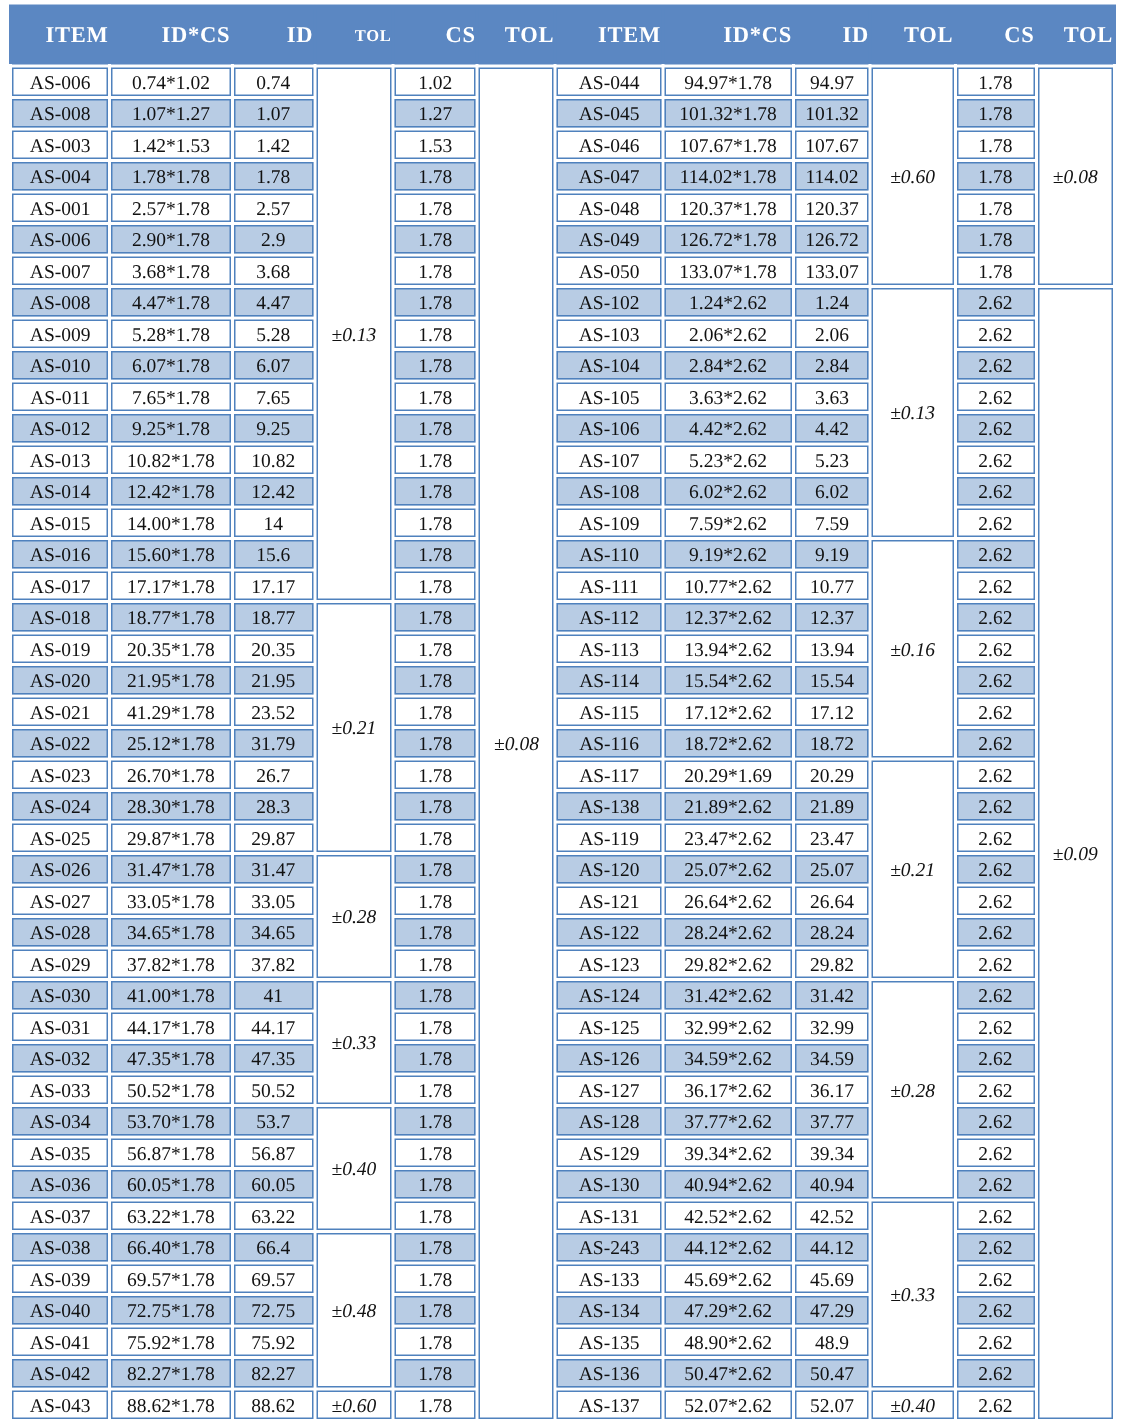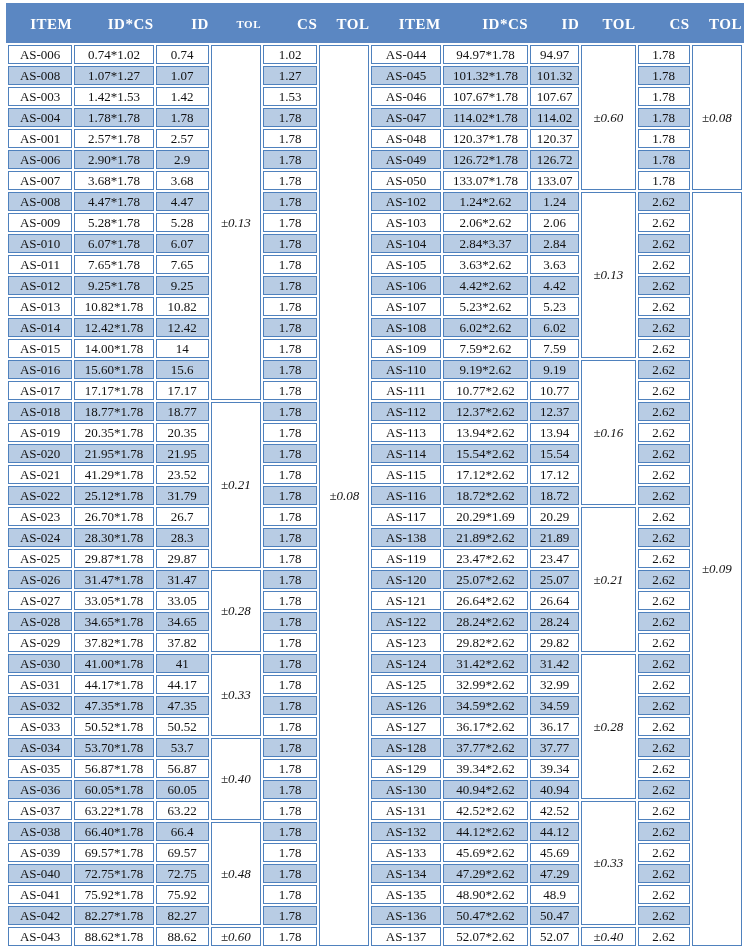--- a/index.html
+++ b/index.html
@@ -189,21 +189,21 @@
           <td>2.06*2.62</td>
           <td>2.06</td>
           <td>2.62</td>
         </tr>
         <tr class="stripe">
           <td>AS-010</td>
           <td>6.07*1.78</td>
           <td>6.07</td>
           <td>1.78</td>
           <td>AS-104</td>
-          <td>2.84*3.37</td>
+          <td>2.84*2.62</td>
           <td>2.84</td>
           <td>2.62</td>
         </tr>
         <tr>
           <td>AS-011</td>
           <td>7.65*1.78</td>
           <td>7.65</td>
           <td>1.78</td>
           <td>AS-105</td>
           <td>3.63*2.62</td>
@@ -477,21 +477,21 @@
           <td>42.52</td>
           <td class="merged" rowspan="6">±0.33</td>
           <td>2.62</td>
         </tr>
         <tr class="stripe">
           <td>AS-038</td>
           <td>66.40*1.78</td>
           <td>66.4</td>
           <td class="merged" rowspan="5">±0.48</td>
           <td>1.78</td>
-          <td>AS-132</td>
+          <td>AS-243</td>
           <td>44.12*2.62</td>
           <td>44.12</td>
           <td>2.62</td>
         </tr>
         <tr>
           <td>AS-039</td>
           <td>69.57*1.78</td>
           <td>69.57</td>
           <td>1.78</td>
           <td>AS-133</td>

